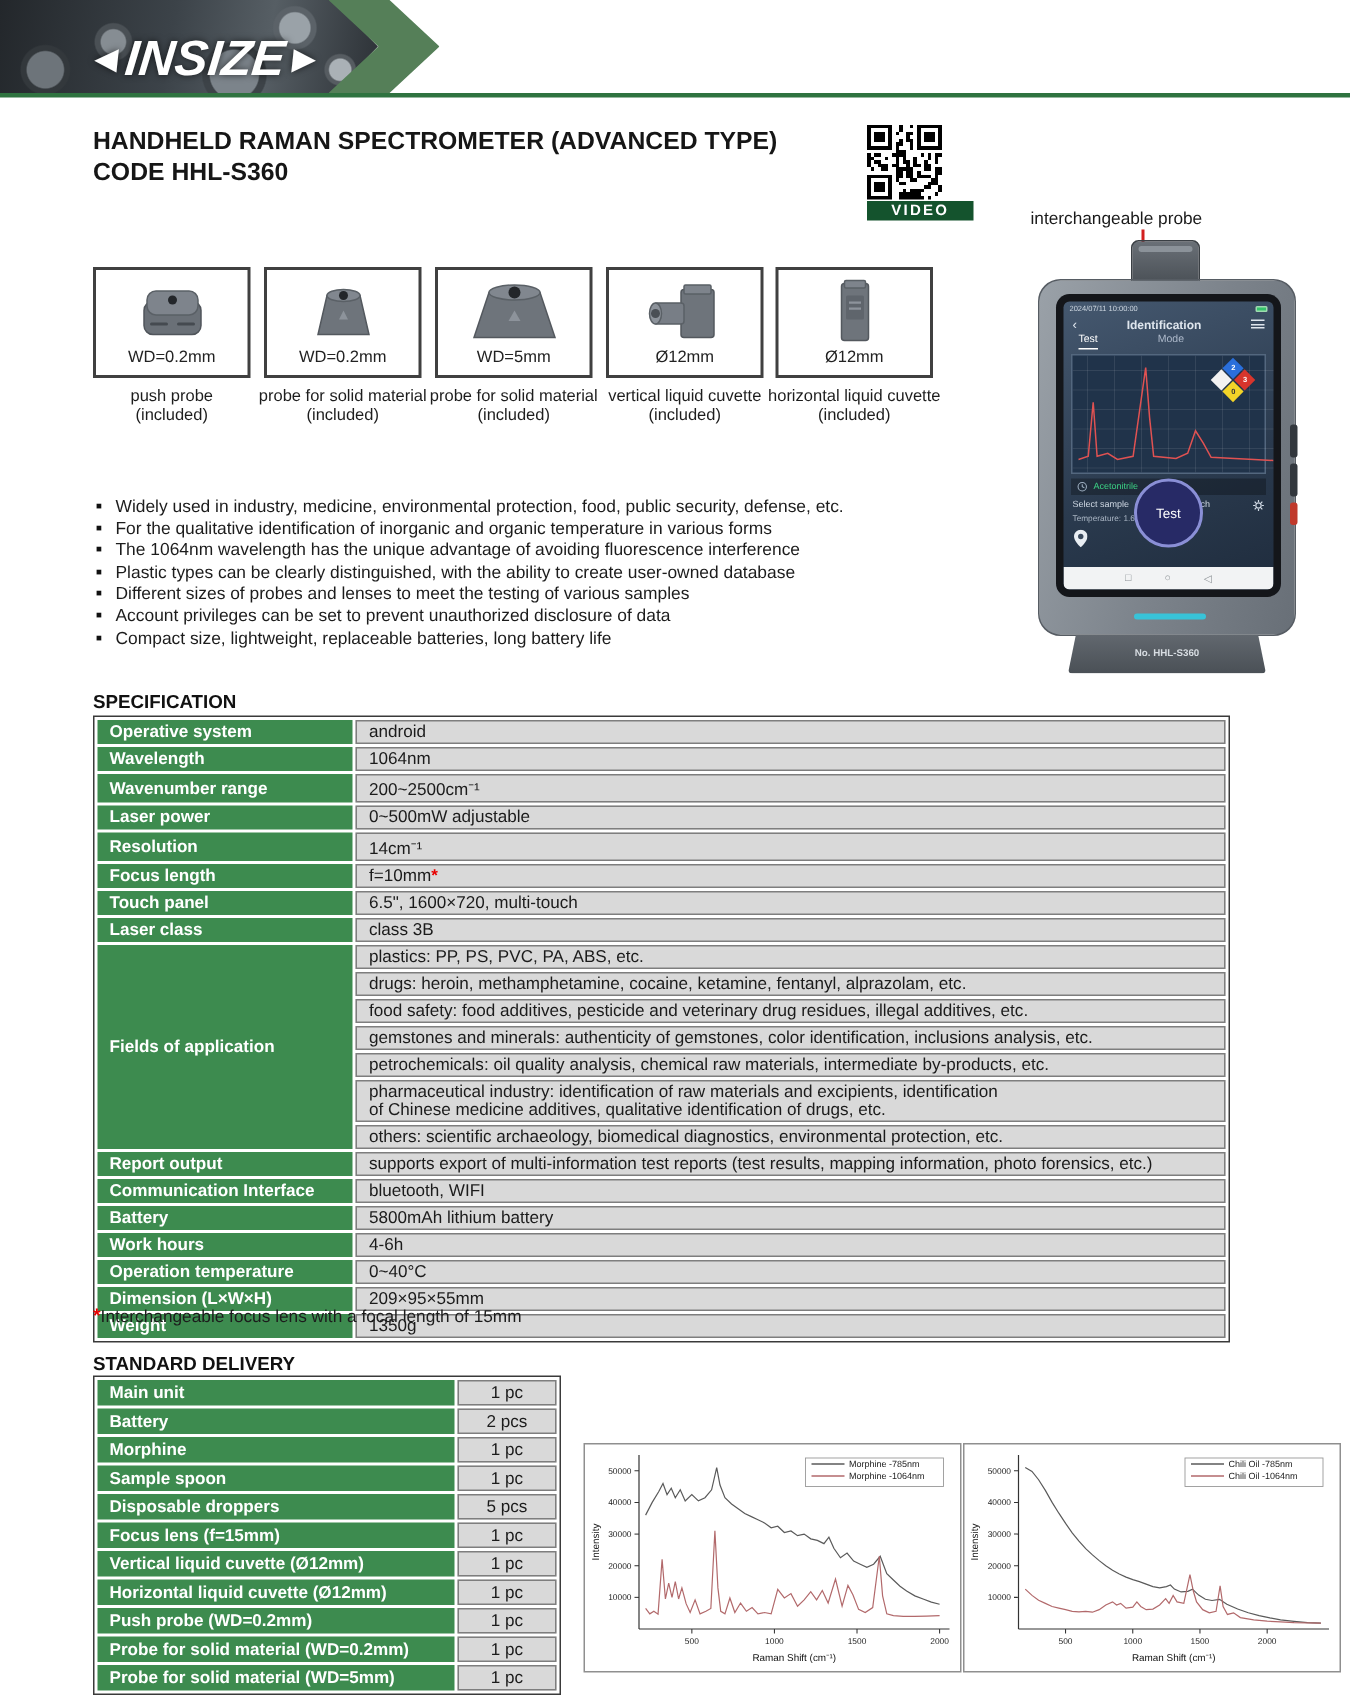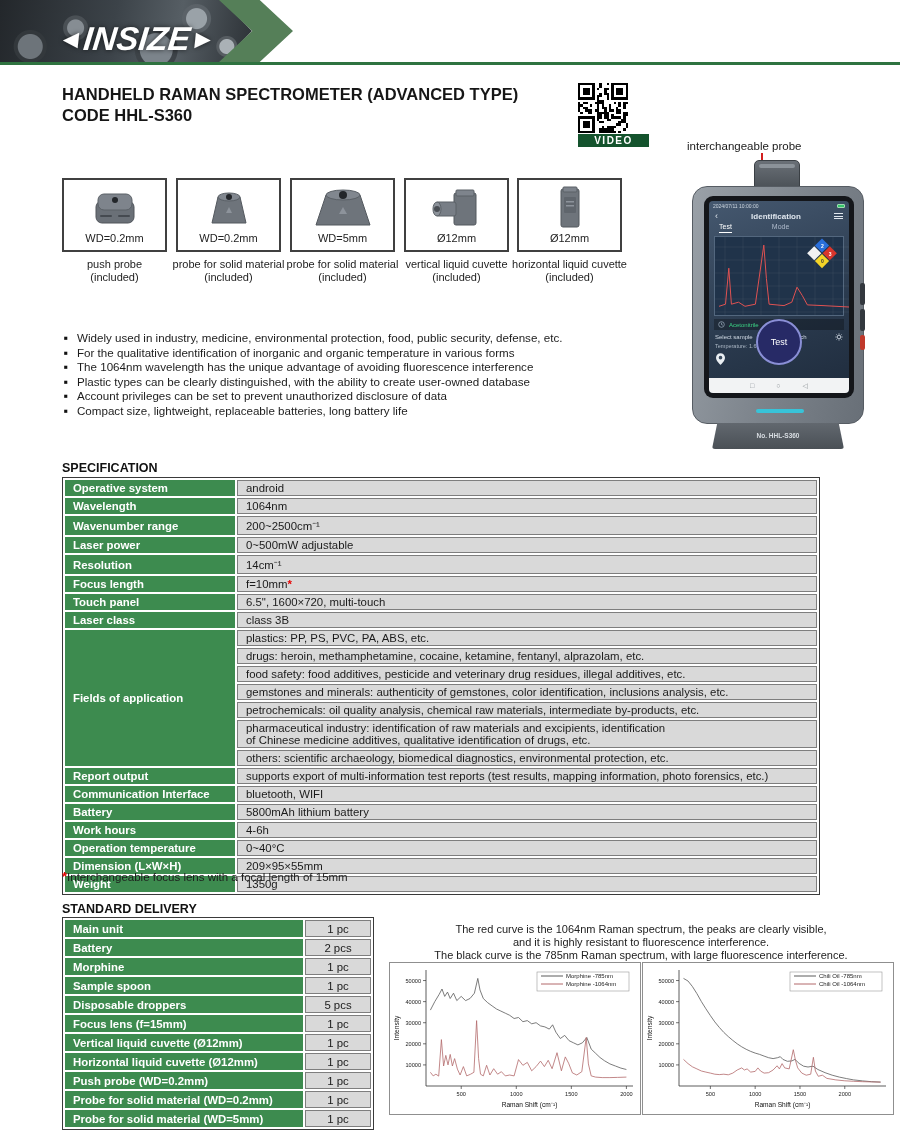--- a/index.html
+++ b/index.html
@@ -423,20 +423,21 @@
         <div>horizontal liquid cuvette</div>
         <div>(included)</div>
       </div>
     </div>
 
   <ul class="features" id="features-list">
       <li>Widely used in industry, medicine, environmental protection, food, public security, defense, etc.</li>
       <li>For the qualitative identification of inorganic and organic temperature in various forms</li>
       <li>The 1064nm wavelength has the unique advantage of avoiding fluorescence interference</li>
       <li>Plastic types can be clearly distinguished, with the ability to create user-owned database</li>
+      <li>Different sizes of probes and lenses to meet the testing of various samples</li>
       <li>Account privileges can be set to prevent unauthorized disclosure of data</li>
       <li>Compact size, lightweight, replaceable batteries, long battery life</li>
     </ul>
 
   <div class="sec-heading" style="left:62px;top:461px">SPECIFICATION</div>
   <div class="tbl-wrap" style="left:62px;top:477px;width:758px">
     <table class="grid">
       <colgroup>
           <col style="width:170px">
           <col>
@@ -579,25 +580,20 @@
             <td class="qty" style="height: 17px;">1 pc</td>
           </tr>
           <tr>
             <th style="height: 17px;">Probe for solid material (WD=5mm)</th>
             <td class="qty" style="height: 17px;">1 pc</td>
           </tr>
         </tbody>
     </table>
   </div>
 
-  <div class="charts-note">
-    <div>The red curve is the 1064nm Raman spectrum, the peaks are clearly visible,</div>
-    <div>and it is highly resistant to fluorescence interference.</div>
-    <div>The black curve is the 785nm Raman spectrum, with large fluorescence interference.</div>
-  </div>
   <div class="chart-box" style="left:389px"><svg id="chart0" width="250" height="151">
         <line x1="36" y1="123" x2="243" y2="123" stroke="#333" stroke-width="0.8"></line>
         <line x1="36" y1="7" x2="36" y2="123" stroke="#333" stroke-width="0.8"></line>
         <line x1="71.23404255319149" y1="123" x2="71.23404255319149" y2="126" stroke="#333" stroke-width="0.7"></line>
         <text x="71.23404255319149" y="133" text-anchor="middle" font-size="5.6" fill="#222">500</text>
         <line x1="126.2872340425532" y1="123" x2="126.2872340425532" y2="126" stroke="#333" stroke-width="0.7"></line>
         <text x="126.2872340425532" y="133" text-anchor="middle" font-size="5.6" fill="#222">1000</text>
         <line x1="181.3404255319149" y1="123" x2="181.3404255319149" y2="126" stroke="#333" stroke-width="0.7"></line>
         <text x="181.3404255319149" y="133" text-anchor="middle" font-size="5.6" fill="#222">1500</text>
         <line x1="236.3936170212766" y1="123" x2="236.3936170212766" y2="126" stroke="#333" stroke-width="0.7"></line>

